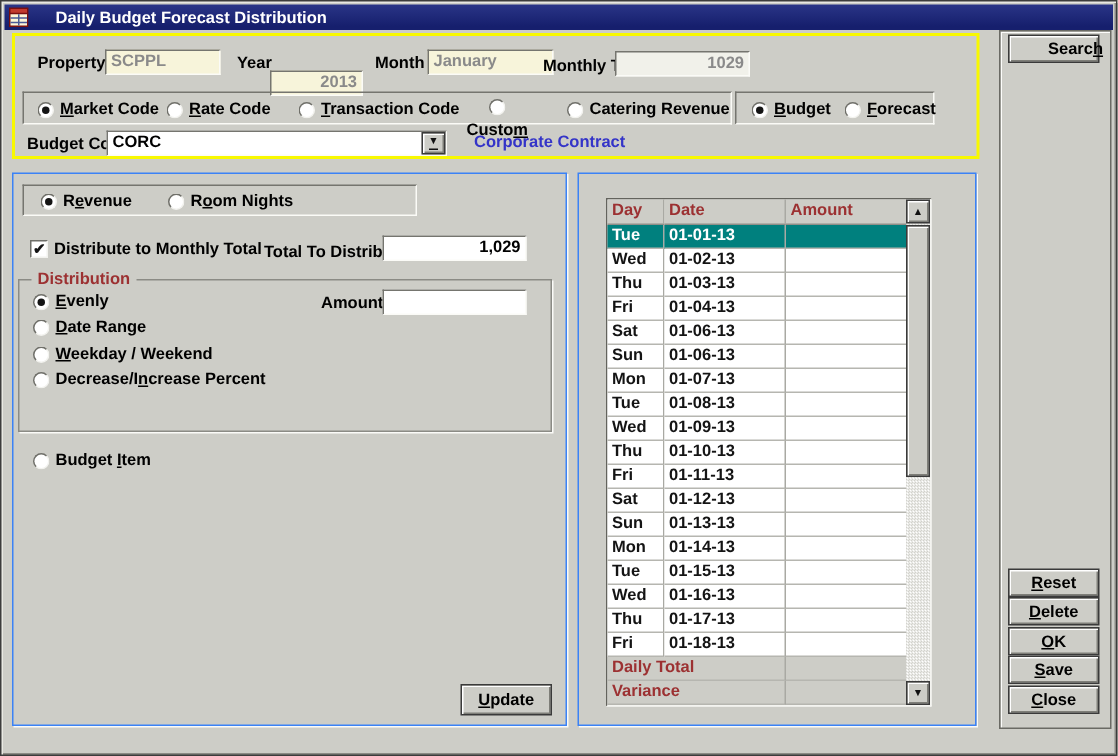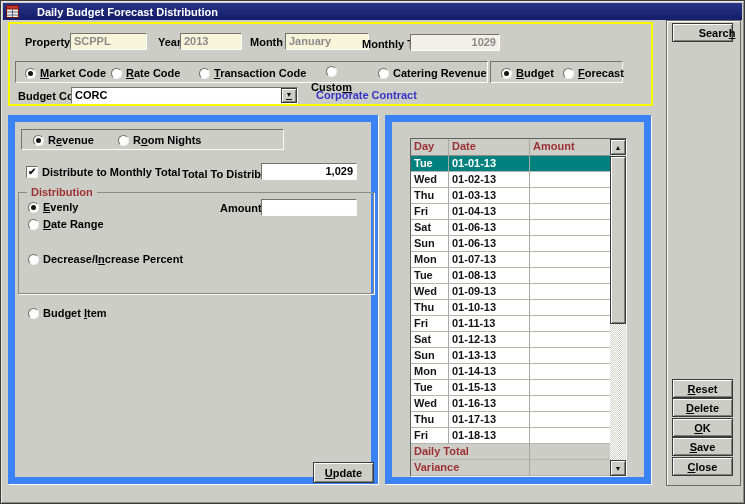--- a/index.html
+++ b/index.html
@@ -18,21 +18,21 @@
   .lbl{position:absolute;font-weight:bold;color:#000;white-space:nowrap;line-height:12px;}
   .field{position:absolute;height:17px;box-sizing:border-box;background:#fff;color:#000;
     border:1px solid;border-color:#75756f #fbfbf7 #fbfbf7 #75756f;
     font-weight:bold;line-height:15px;padding:0 3px;white-space:nowrap;overflow:hidden;}
   .field.cream{background:var(--field_cream);color:var(--disabled_text);}
   .field.grayed{background:#f1f1ea;color:var(--disabled_text);}
   .field.right{text-align:right;}
   .topbox{position:absolute;left:8px;top:22px;width:645px;height:84px;box-sizing:border-box;
     border:2px solid var(--highlight_border);}
   .sunkenbox{position:absolute;box-sizing:border-box;border:1px solid;border-color:#75756f #fbfbf7 #fbfbf7 #75756f;}
-  .etched{position:absolute;box-sizing:border-box;border:7px solid #3b82f6;box-shadow:1px 1px 0 #fbfbf8;}
+  .etched{position:absolute;box-sizing:border-box;border:1px solid #3b82f6;box-shadow:1px 1px 0 #fbfbf8;}
   .opt{position:absolute;display:flex;align-items:center;gap:4px;height:14px;font-weight:bold;white-space:nowrap;}
   .radio{width:11px;height:11px;border-radius:50%;background:#fff;box-sizing:border-box;position:relative;flex:none;
     border:1px solid;border-color:#6f6f69 #f2f2ee #f2f2ee #6f6f69;}
   .radio.on::after{content:"";position:absolute;left:2px;top:2px;width:5px;height:5px;border-radius:50%;background:#141414;}
   .checkbox{width:12px;height:12px;background:#fff;box-sizing:border-box;position:relative;flex:none;
     border:1px solid;border-color:#6f6f69 #f2f2ee #f2f2ee #6f6f69;}
   .checkbox.on::after{content:"\2714";position:absolute;left:1px;top:-1px;font-size:10px;color:#141414;}
   .btn{position:absolute;box-sizing:border-box;background:var(--window_bg);color:#000;
     border:1px solid #3a3a3a;box-shadow:inset 1px 1px 0 #ffffff, inset -1px -1px 0 #7e7e78;
     display:flex;align-items:center;justify-content:center;font-weight:bold;cursor:default;}
@@ -83,21 +83,21 @@
         <line x1="6.5" y1="4.5" x2="6.5" y2="12" stroke="#4a5a96"></line>
       </svg>
     </span>
     <span class="titletext">Daily Budget Forecast Distribution</span>
   </div>
 
   <div class="topbox">
     <span class="lbl" style="left:15px;top:12px;">Property</span>
     <div class="field cream" style="left:60px;top:9px;width:77px;">SCPPL</div>
     <span class="lbl" style="left:148px;top:12px;">Year</span>
-    <div class="field cream" style="left:170px;top:9px;width:62px;">2013</div>
+    <div class="field cream" style="left:170px;top:23px;width:62px;text-align:right;">2013</div>
     <span class="lbl" style="left:240px;top:12px;">Month</span>
     <div class="field cream" style="left:275px;top:9px;width:84px;">January</div>
     <span class="lbl" style="left:352px;top:14px;">Monthly Total</span>
     <div class="field grayed right" style="left:400px;top:10px;width:90px;">1029</div>
 
     <div class="sunkenbox" style="left:5px;top:37px;width:473px;height:22px;">
       <div class="opt" style="left:9px;top:4px;">
         <span class="radio on"></span>
         <span><u>M</u>arket Code</span>
       </div>
@@ -162,20 +162,24 @@
     <div class="groupbox" style="left:3px;top:70px;width:356px;height:102px;">
       <span class="gb-label">Distribution</span>
     </div>
     <div class="opt" style="left:13px;top:78px;">
       <span class="radio on"></span>
       <span><u>E</u>venly</span>
     </div>
     <div class="opt" style="left:13px;top:95px;">
       <span class="radio"></span>
       <span><u>D</u>ate Range</span>
+    </div>
+    <div class="opt" style="left:13px;top:113px;">
+      <span class="radio"></span>
+      <span><u>W</u>eekday / Weekend</span>
     </div>
     <div class="opt" style="left:13px;top:130px;">
       <span class="radio"></span>
       <span>Decrease/I<u>n</u>crease Percent</span>
     </div>
     <div class="opt" style="left:13px;top:148px;margin-top:36px;">
       <span class="radio"></span>
       <span>Budget <u>I</u>tem</span>
     </div>
     <span class="lbl" style="left:205px;top:80px;width:38px;text-align:right;">Amount</span>

